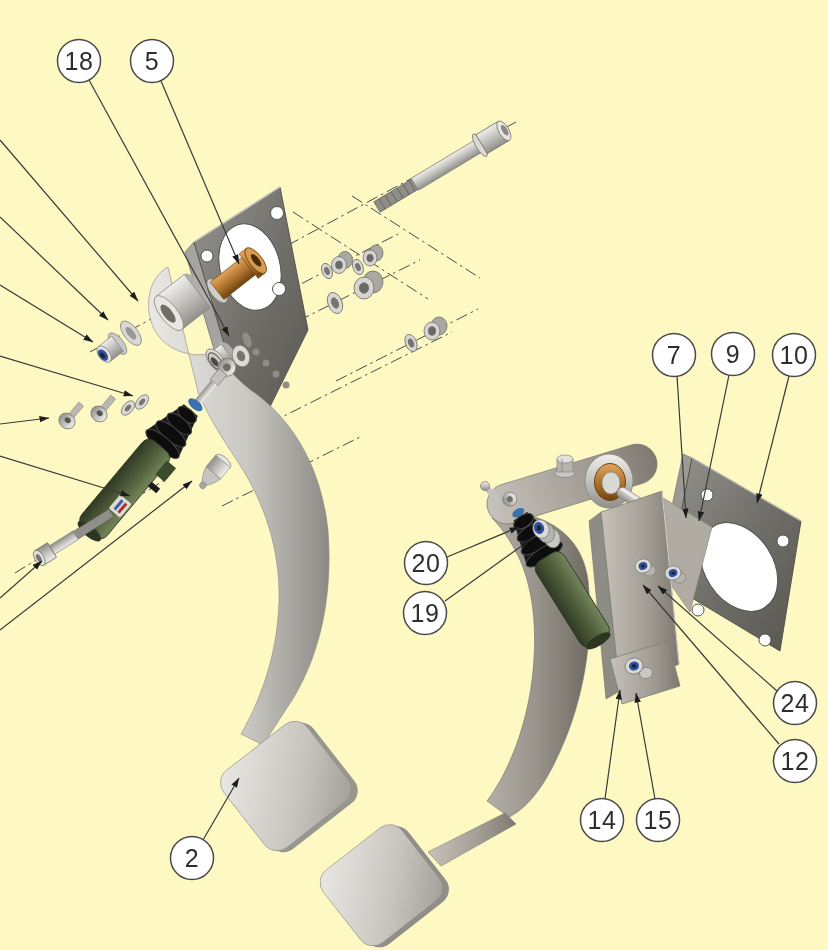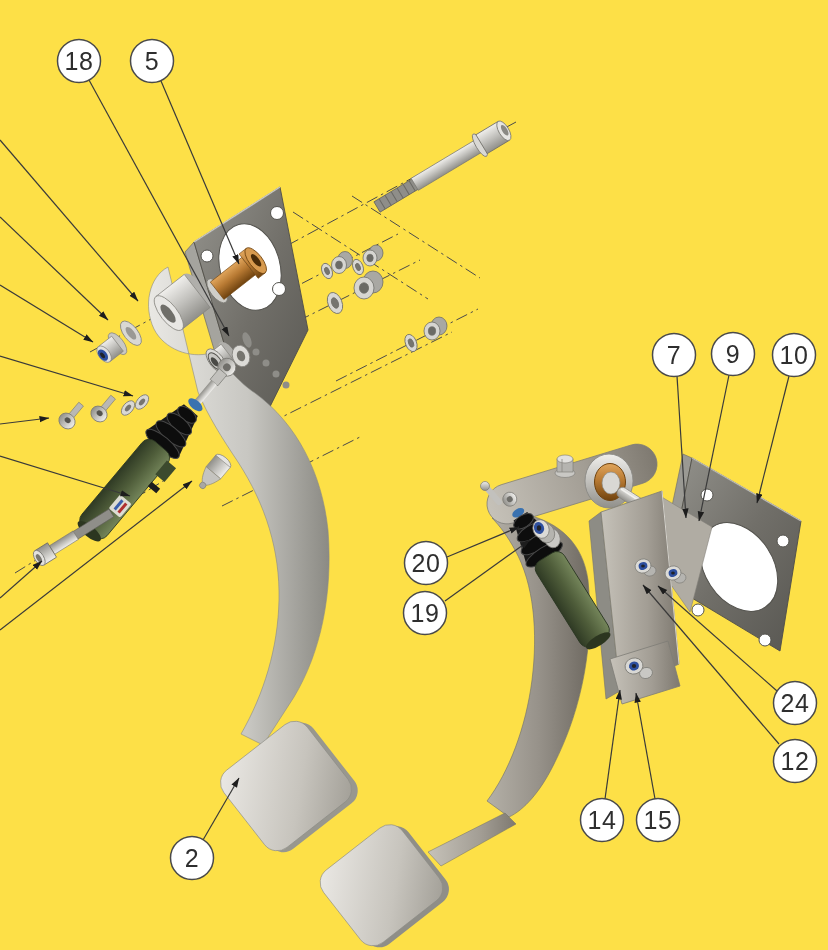--- a/index.html
+++ b/index.html
@@ -1,16 +1,16 @@
 <!DOCTYPE html>
 <html><head>
 <meta charset="utf-8">
 <style>
   html,body{margin:0;padding:0;background:#ffffff;}
-  .stage{position:relative;width:828px;height:950px;background:#fde047;overflow:hidden;
+  .stage{position:relative;width:828px;height:950px;background:#fef9c3;overflow:hidden;
          font-family:"Liberation Sans",sans-serif;}
   svg{display:block}
   .leader{stroke:#3a3a3a;stroke-width:1.2;fill:none}
   .cl{stroke:#4a4a4a;stroke-width:1;stroke-dasharray:12 4 2.5 4;fill:none}
   .balloon{fill:#ffffff;stroke:#4a4a4a;stroke-width:1.5}
   .btxt{font-family:"Liberation Sans",sans-serif;font-size:25px;fill:#2e2e2e;
         text-anchor:middle;letter-spacing:.5px}
   .hole{fill:#ffffff;stroke:#55544f;stroke-width:1}
   .dhole{fill:#8e8d88}
 </style>

